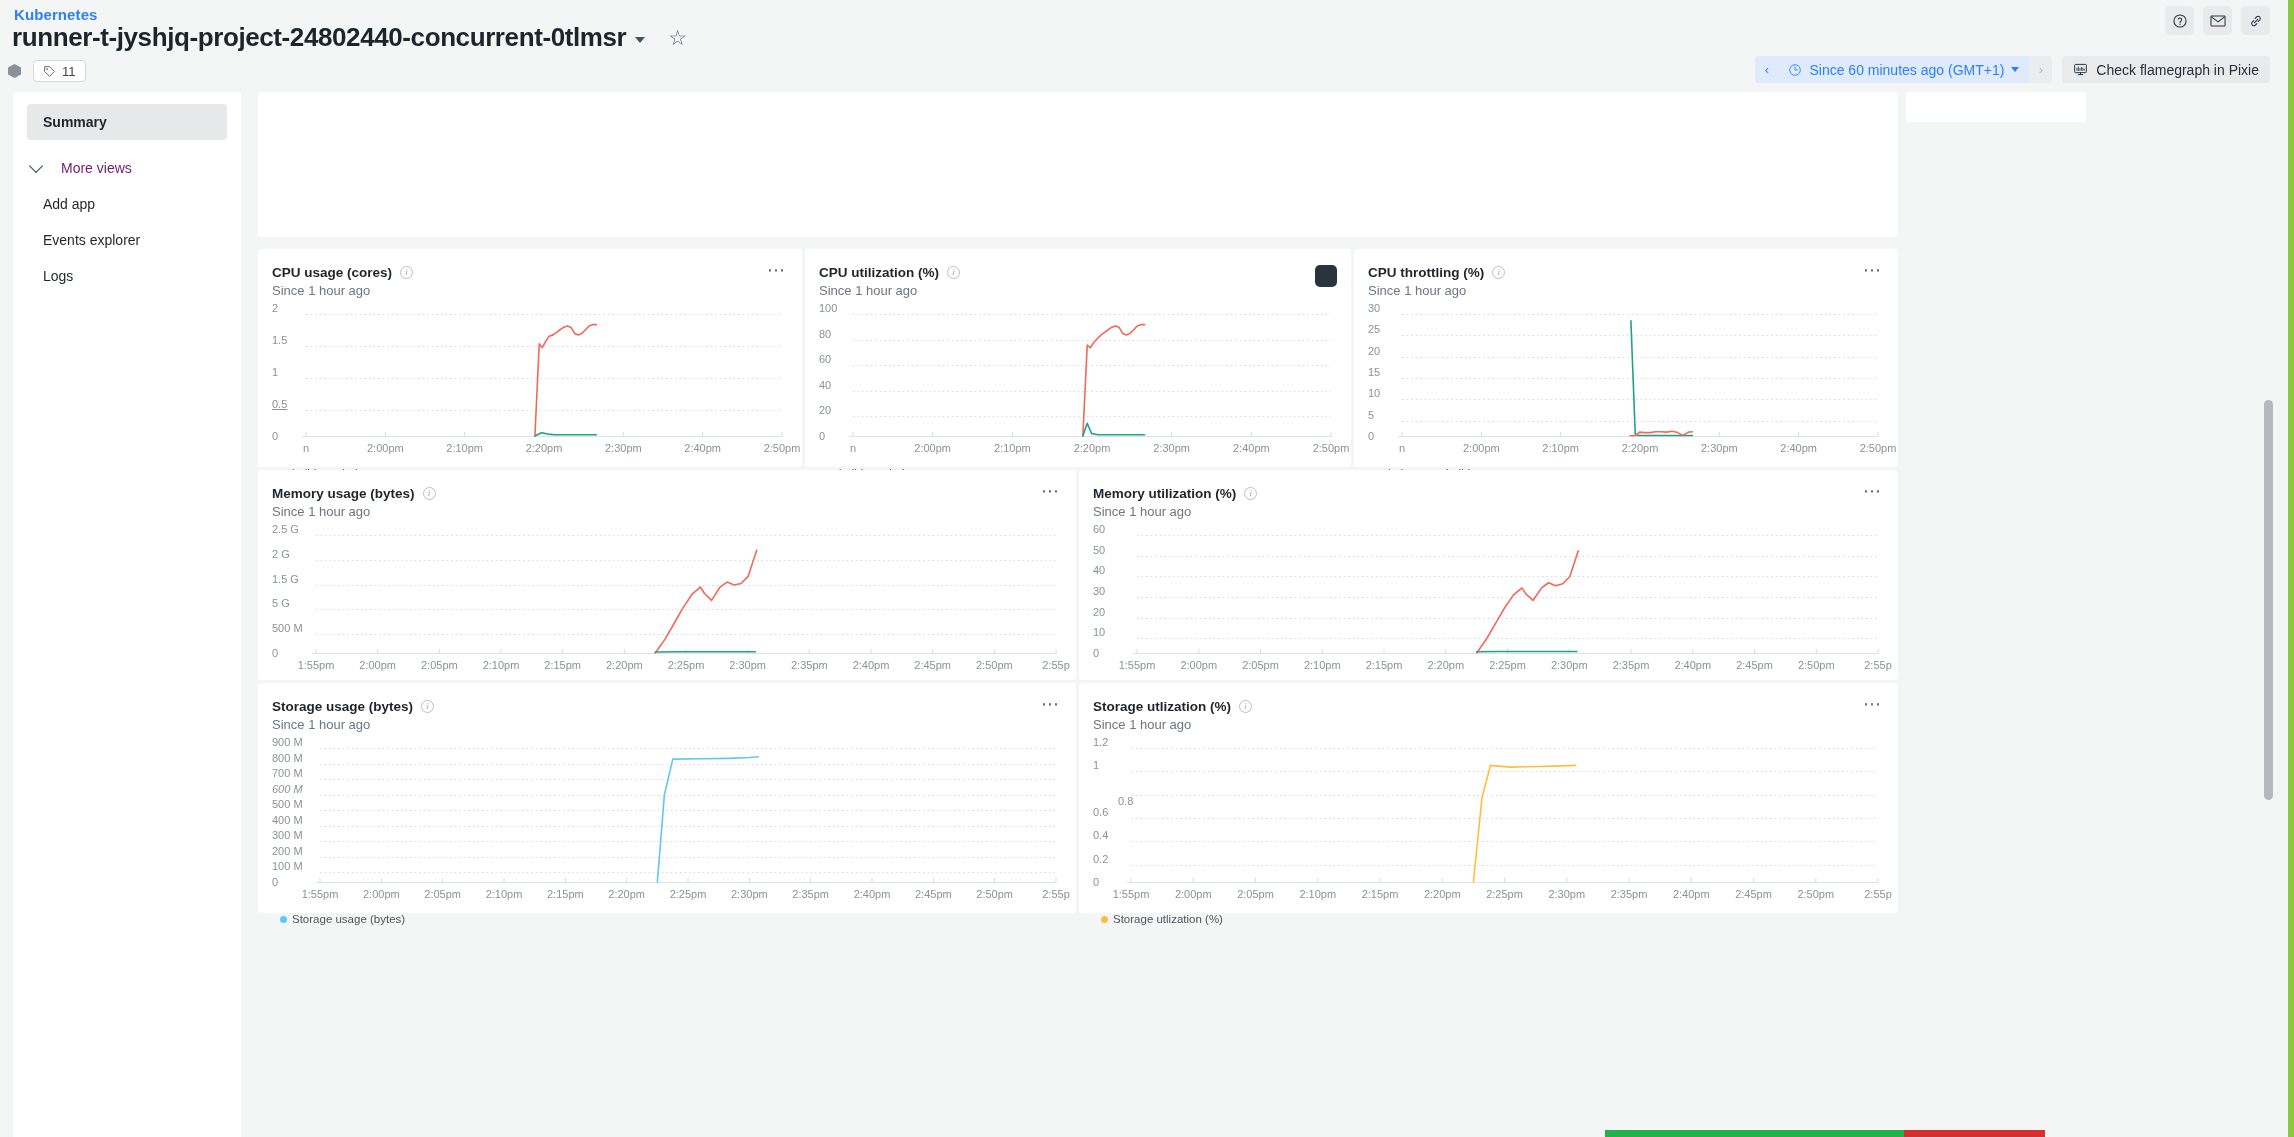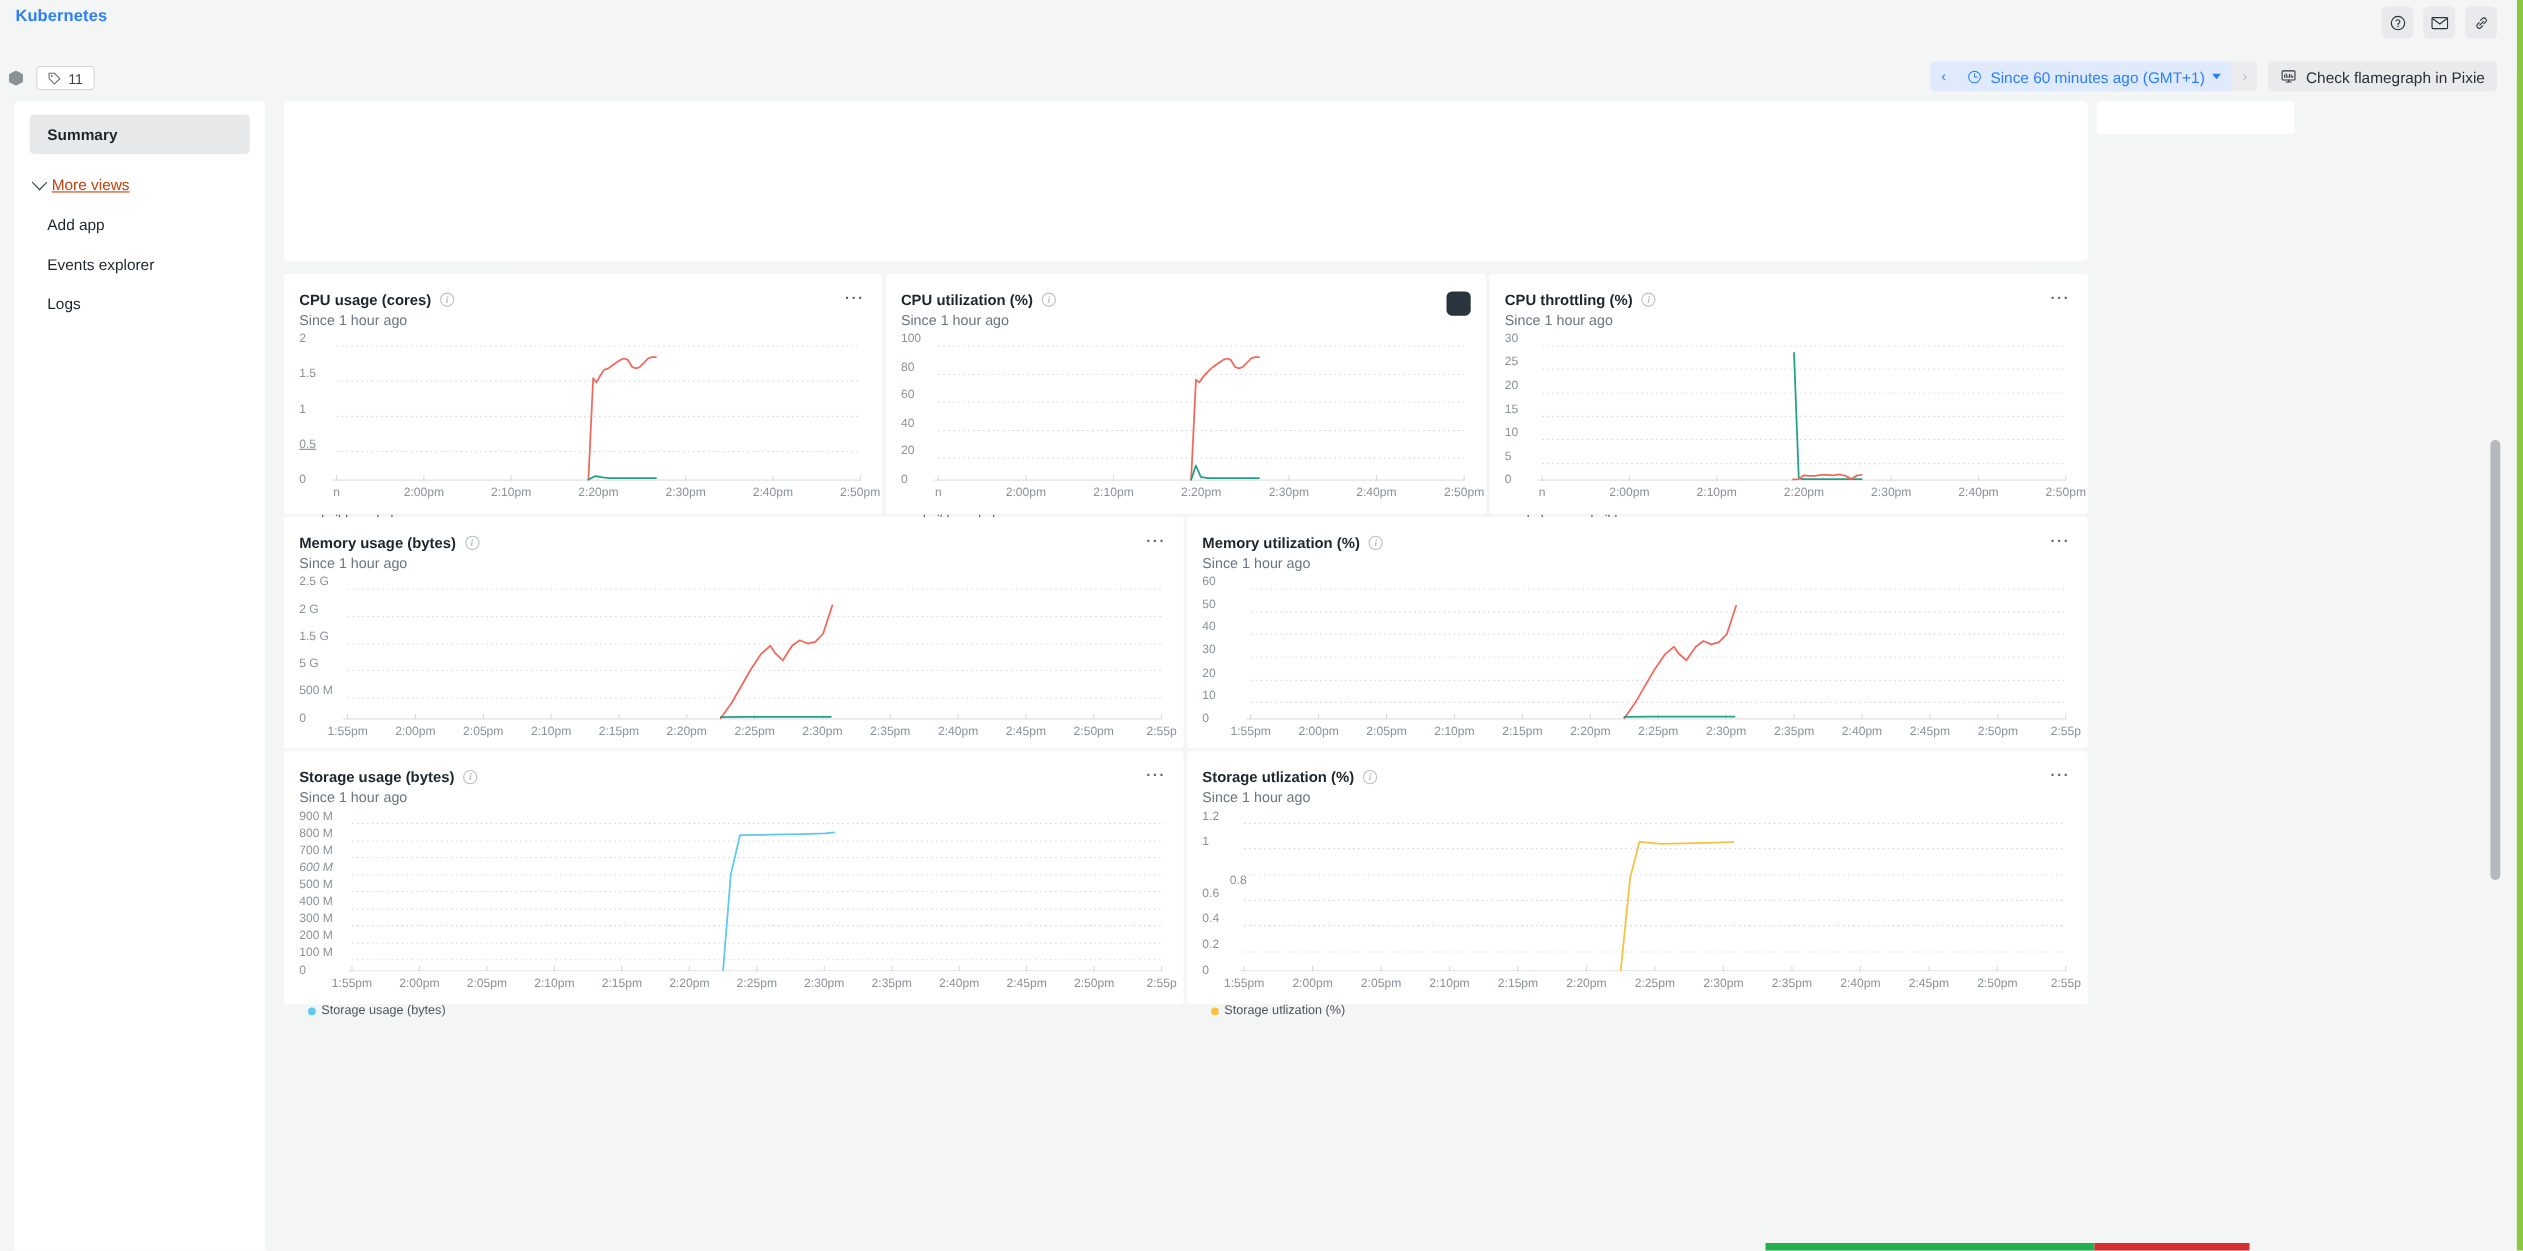--- a/index.html
+++ b/index.html
@@ -122,23 +122,23 @@
     border-radius: 4px 4px 0 0;
     padding: 12px 14px;
   }
   .side-item {
     height: 36px; display: flex; align-items: center;
     padding: 0 16px; border-radius: 4px;
     font-size: 14px; color: #1d252c; cursor: pointer;
   }
   .side-item.active { background: #e6e8ea; font-weight: 700; }
   .side-section {
-    height: 36px; display: flex; align-items: center; gap: 6px;
+    height: 36px; display: flex; align-items: center; gap: 20px;
     padding: 0 4px; margin-top: 10px;
-    font-size: 14px; color: #c2410c; cursor: pointer; text-decoration: underline;
+    font-size: 14px; color: #701a75; cursor: pointer;
   }
   .chev {
     width: 10px; height: 10px;
     border-right: 1.6px solid #3a454d;
     border-bottom: 1.6px solid #3a454d;
     transform: rotate(45deg); margin-top: -4px;
   }
   .side-sub {
     height: 36px; display: flex; align-items: center;
     padding: 0 16px; font-size: 14px; color: #1d252c; cursor: pointer;
@@ -235,20 +235,25 @@
   .bb-red { background: #d62f2f; }
 </style>
 </head>
 <body>
 
 <div id="root">
 
   <div class="topbar">
     <div class="breadcrumb">Kubernetes</div>
 
+    <div class="page-title-row">
+      <span class="page-title">runner-t-jyshjq-project-24802440-concurrent-0tlmsr</span>
+      <span class="caret-down"></span>
+      <span class="star-btn">☆</span>
+    </div>
 
     <div class="meta-row">
       <span class="hex-status"></span>
       <span class="tag-badge">
         <svg width="13" height="13" viewBox="0 0 16 16">
           <path d="M2 2 h6 l6 6 -6 6 -6 -6 z" fill="none" stroke="#5a6872" stroke-width="1.2"></path>
           <circle cx="5" cy="5" r="1.1" fill="#5a6872"></circle>
         </svg>
         <span>11</span>
       </span>

